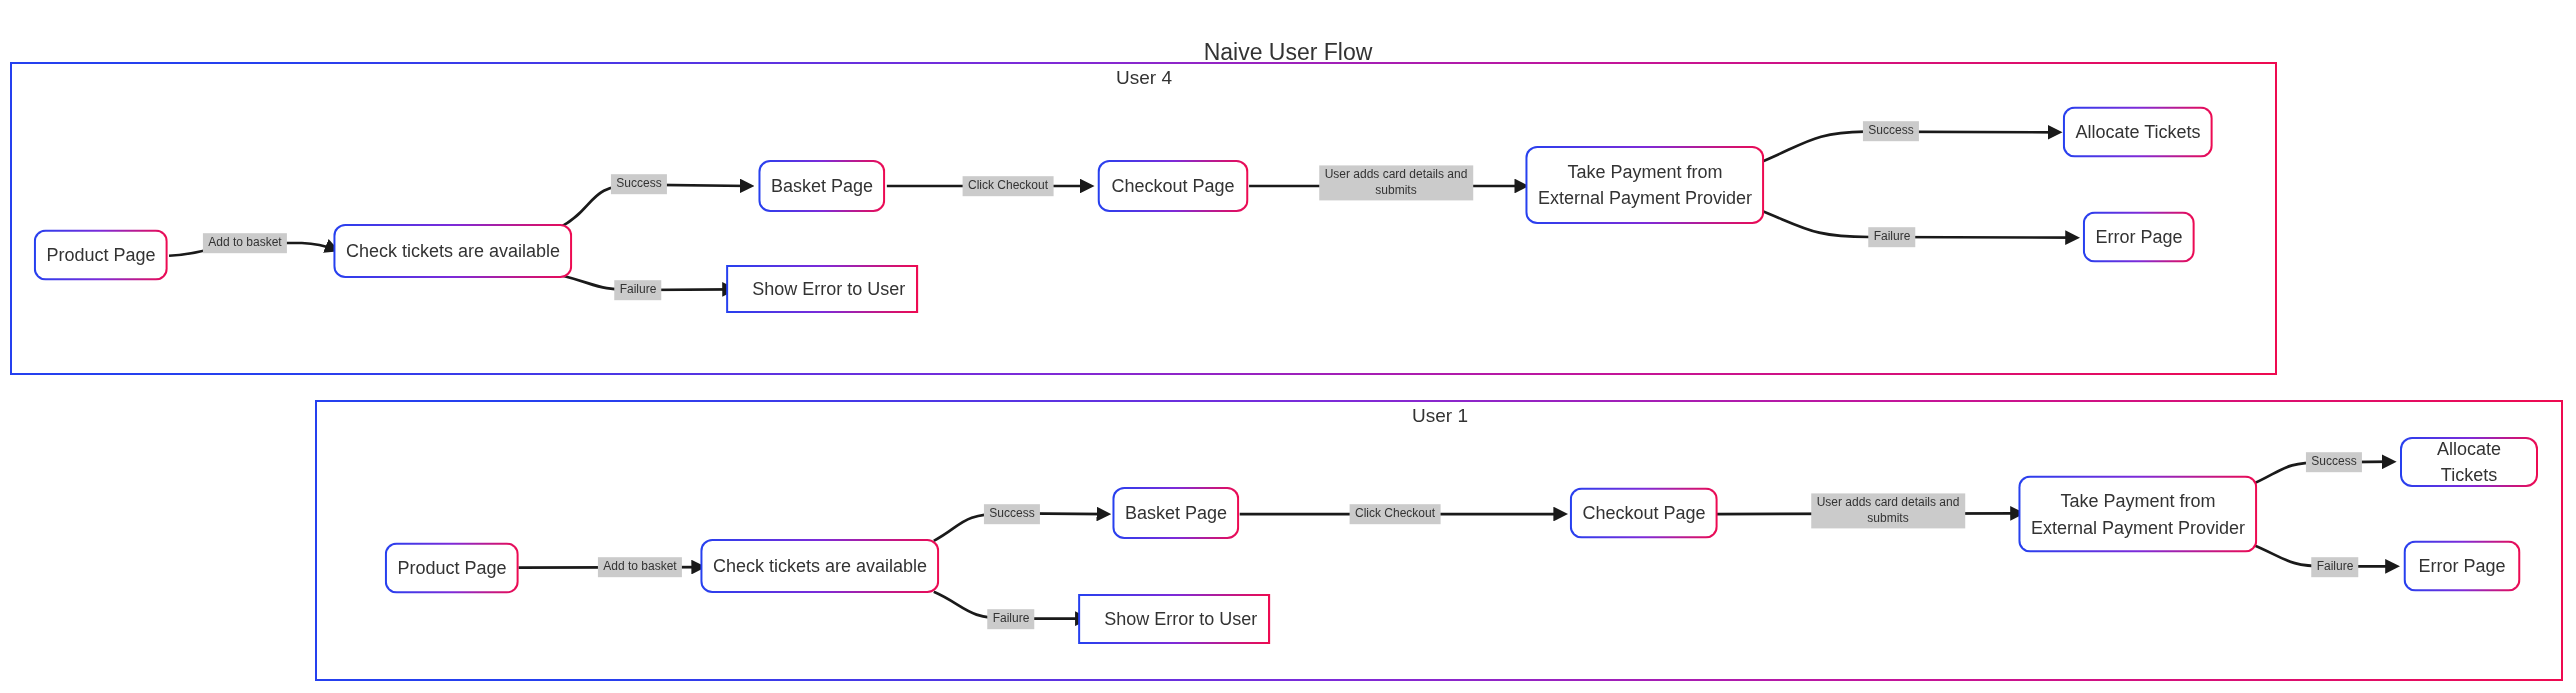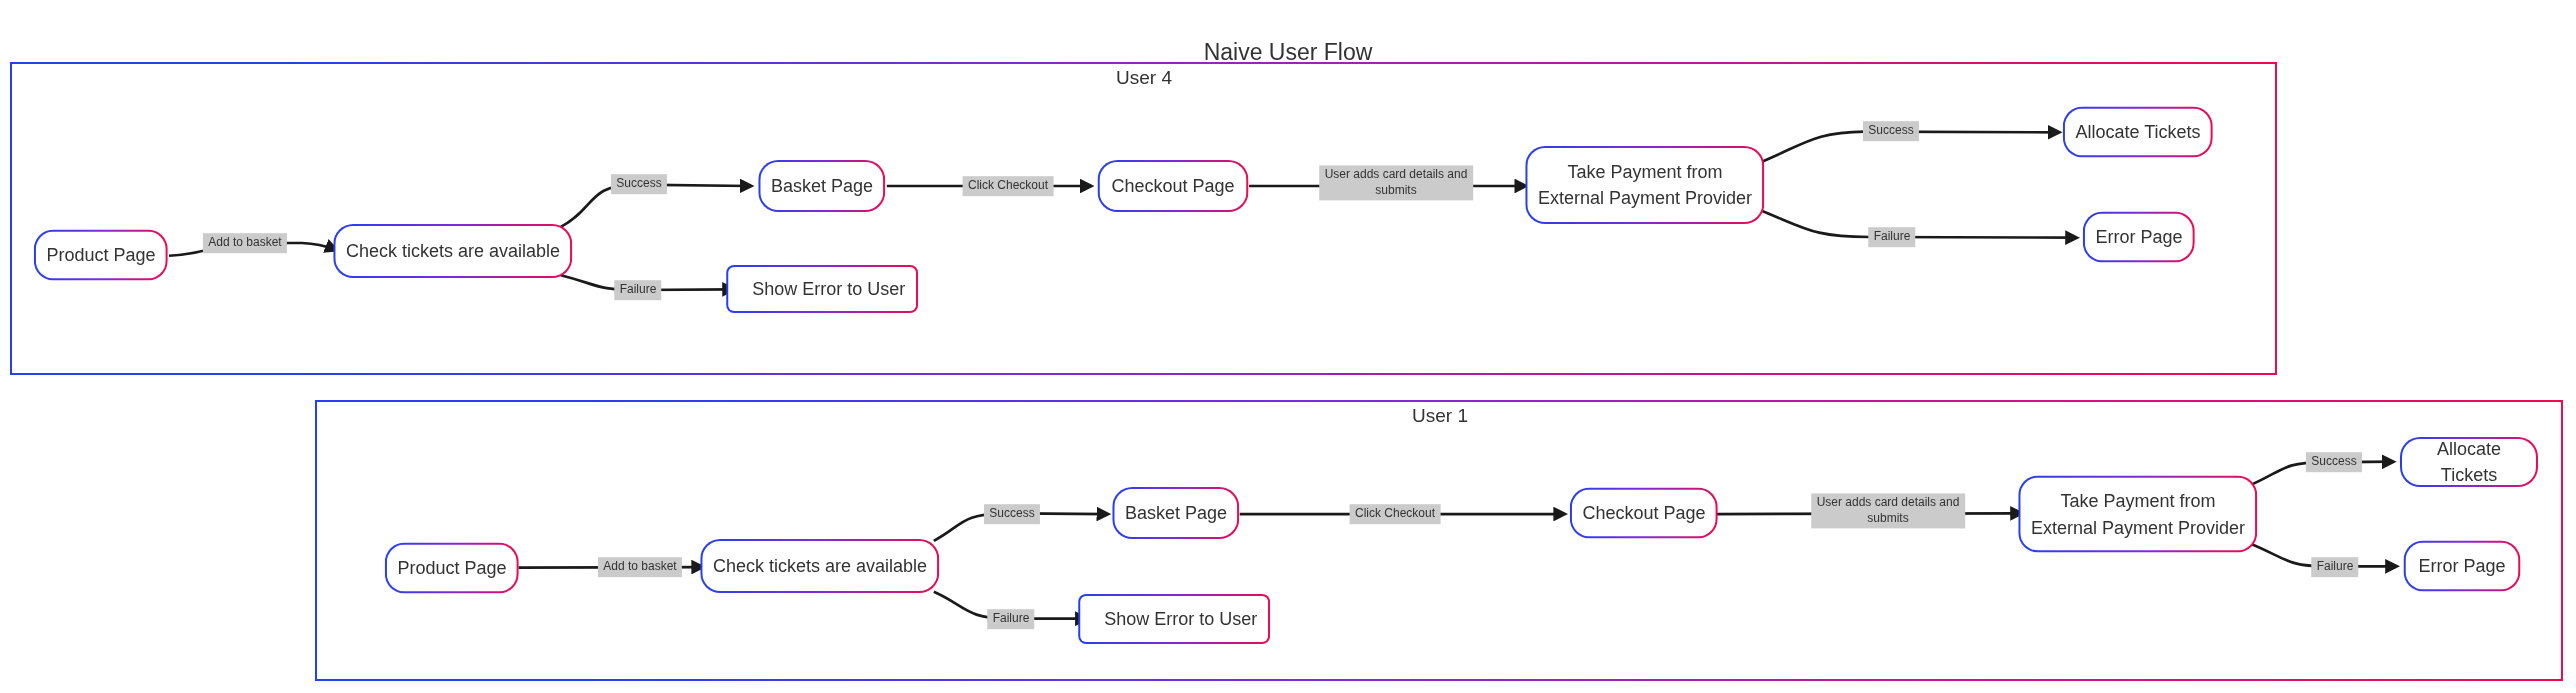--- a/index.html
+++ b/index.html
@@ -58,27 +58,27 @@
     display: flex;
     align-items: center;
     justify-content: center;
     text-align: center;
     white-space: pre-line;
     font-size: 18px;
     line-height: 1.45;
     color: var(--text, #333);
     padding: 0 10.7px;
     border: 2.7px solid transparent;
-    border-radius: 20px;
+    border-radius: 12px;
     background:
       linear-gradient(#ffffff, #ffffff) padding-box,
       linear-gradient(90deg, var(--blue) 0%, var(--purple) 50%, var(--crimson) 100%) border-box;
     z-index: 4;
   }
-  .node.square { border-radius: 8px; padding-left: 24px; }
+  .node.square { border-radius: 0; padding-left: 24px; }
   .edge-label {
     position: absolute;
     transform: translate(-50%, -50%);
     background: var(--label_bg, #cbcbcb);
     color: var(--text, #333);
     font-size: 12px;
     line-height: 1.3;
     padding: 2px 5.4px;
     text-align: center;
     white-space: pre-line;

